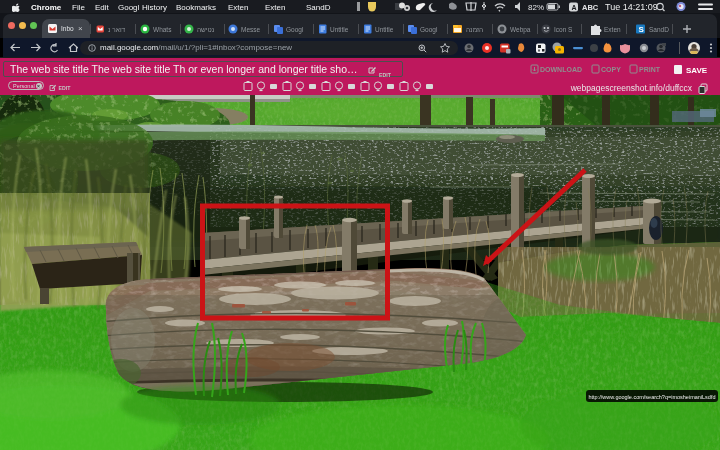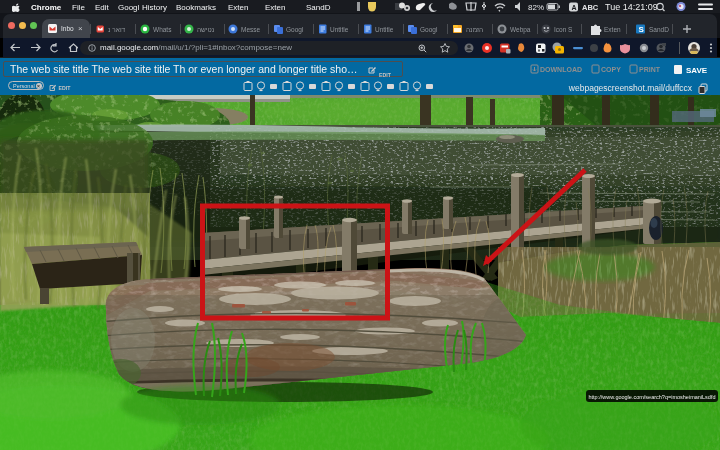--- a/index.html
+++ b/index.html
@@ -15,21 +15,21 @@
 #tabstrip { left:0; top:13px; width:720px; height:25px; background:#121419; }
 #tabwin { position:absolute; left:3px; top:1px; width:714px; height:24px; background:#22252b; border-radius:7px 7px 0 0; }
 .tl { position:absolute; top:9px; width:7px; height:7px; border-radius:50%; }
 #activetab { position:absolute; left:42px; top:5.5px; width:48px; height:20px; background:#41454c; border-radius:7px 7px 0 0; }
 
 
 #addrbar { left:3px; top:38px; width:714px; height:19px; background:#0f172a; }
 #omni { position:absolute; left:77px; top:2.5px; width:378px; height:14px; background:#1e2126; border-radius:7px; color:#9aa0a6; font-size:8px; line-height:14px; }
 
 
-#wpsbar { left:0; top:57px; width:720px; height:38px; background:#0369a1; border-top:1px solid #1c1c1c;padding-left:20px; }
+#wpsbar { left:0; top:57px; width:720px; height:38px; background:#be185d; border-top:1px solid #1c1c1c;padding-left:20px; }
 #titlebox { position:absolute; left:3px; top:3px; width:400px; height:16px; border:1px solid #4e4e4e; border-radius:2px; color:#f2f2f2; font-size:10.5px; line-height:15px; white-space:nowrap; }
 #personal { position:absolute; left:8px; top:23px; width:36px; height:9px; border:1px solid #bdbdbd; border-radius:5px; color:#d8d8d8; font-size:5.5px; line-height:8px; padding-left:4px; }
 .mico { position:absolute; top:24px; color:#d8d8d8; }
 #wpsurl { position:absolute; right:28px; top:25px; color:#e8e8e8; font-size:8.5px; }
 </style>
 </head>
 <body>
 <div id="stage">
 
   <div id="menubar" class="abs">
@@ -269,21 +269,21 @@
             <rect x="16.5" y="9.5" width="3" height="1.6" fill="#d8d8d8" stroke="none"></rect>
           <rect x="27" y="4" width="7" height="5" rx="1" fill="#d8d8d8" stroke="none"></rect>
         </g>
         <use href="#g0" x="39"></use>
         <use href="#g0" x="78"></use>
         <use href="#g0" x="117"></use>
         <use href="#g0" x="156"></use>
       </g>
     </svg>
 
-    <span id="wpsurl">webpagescreenshot.mail/duffccx</span>
+    <span id="wpsurl">webpagescreenshot.info/duffccx</span>
     <svg class="abs" style="right:12px;top:25px" width="10" height="11" viewBox="0 0 10 11">
         <rect x="3" y="1" width="6" height="7" rx="1" fill="none" stroke="#d8d8d8"></rect>
         <rect x="1" y="3.5" width="6" height="7" rx="1" fill="#2d2d2d" stroke="#d8d8d8"></rect>
       </svg>
 
     <svg class="abs" style="left:530px;top:5px" width="186" height="12" viewBox="0 0 186 12">
       <g fill="none" stroke="#8f8f8f">
         <rect x="1" y="2" width="7" height="8" rx="1"></rect>
           <path d="M4.5 4 v4 m-1.5 -1.5 l1.5 1.5 1.5 -1.5"></path>
         <rect x="62" y="2" width="7" height="8" rx="1"></rect>

